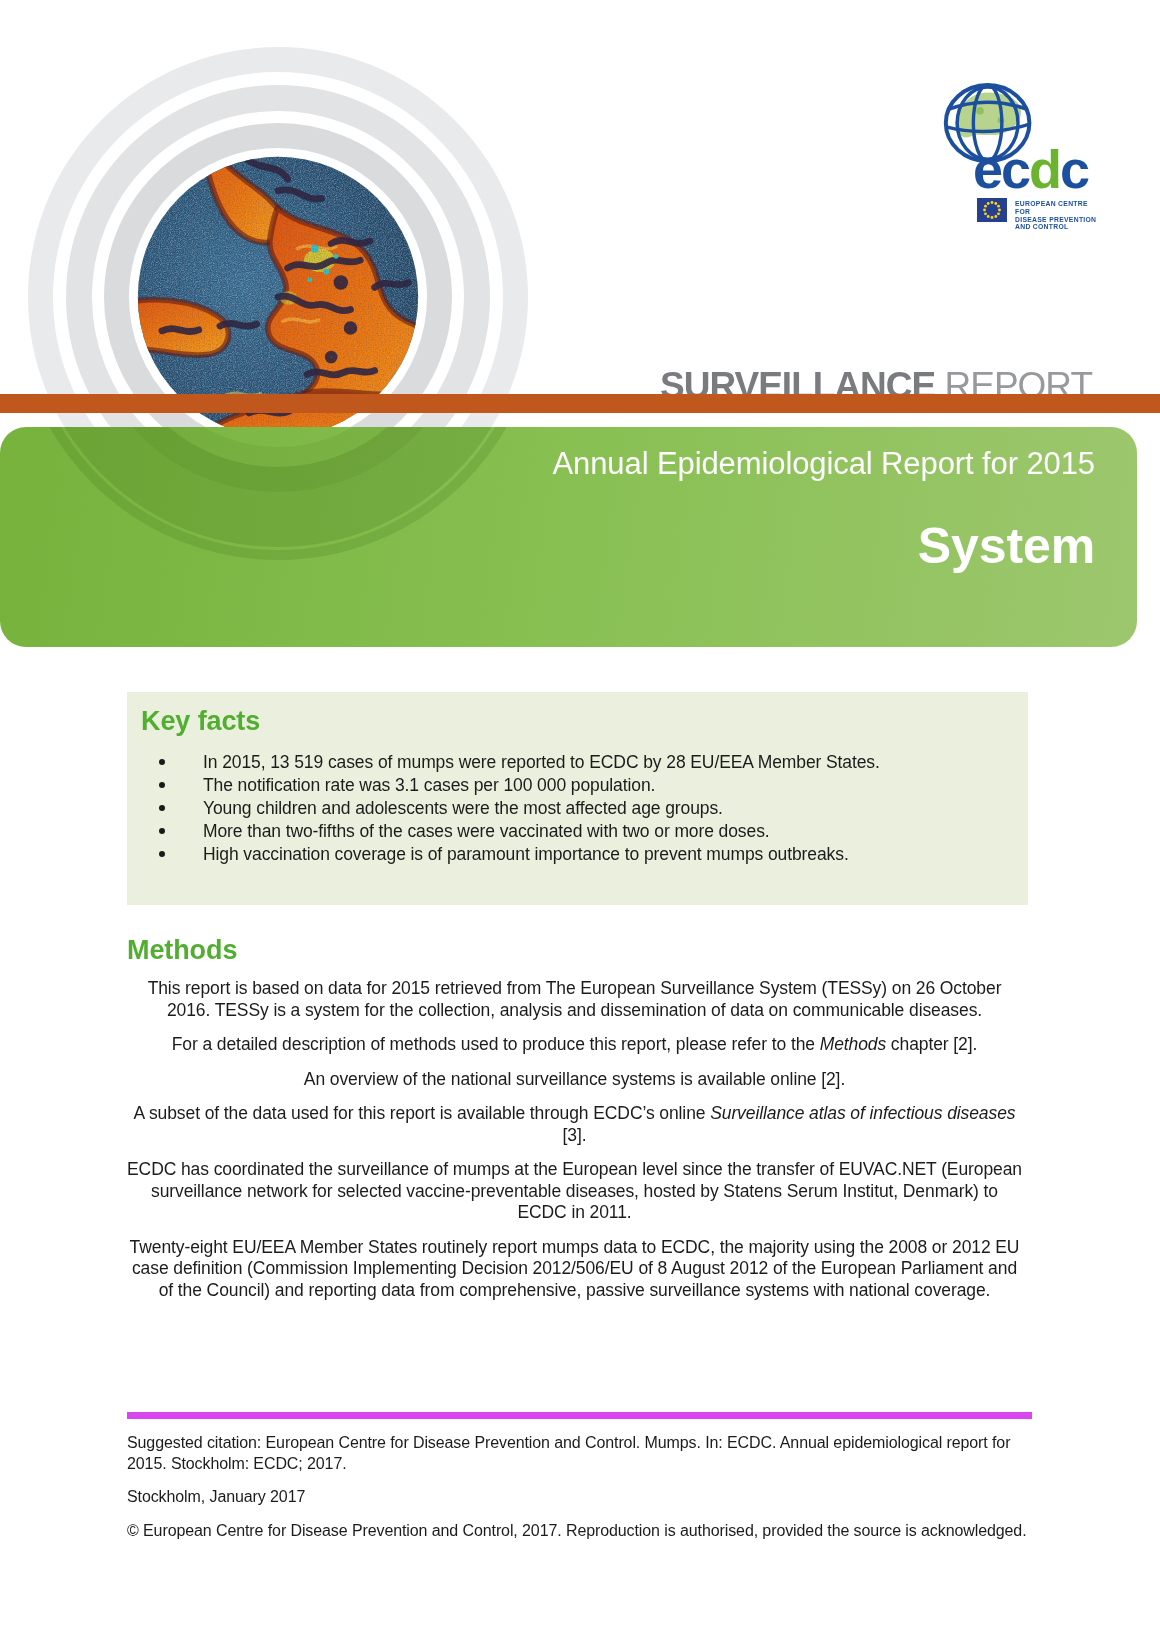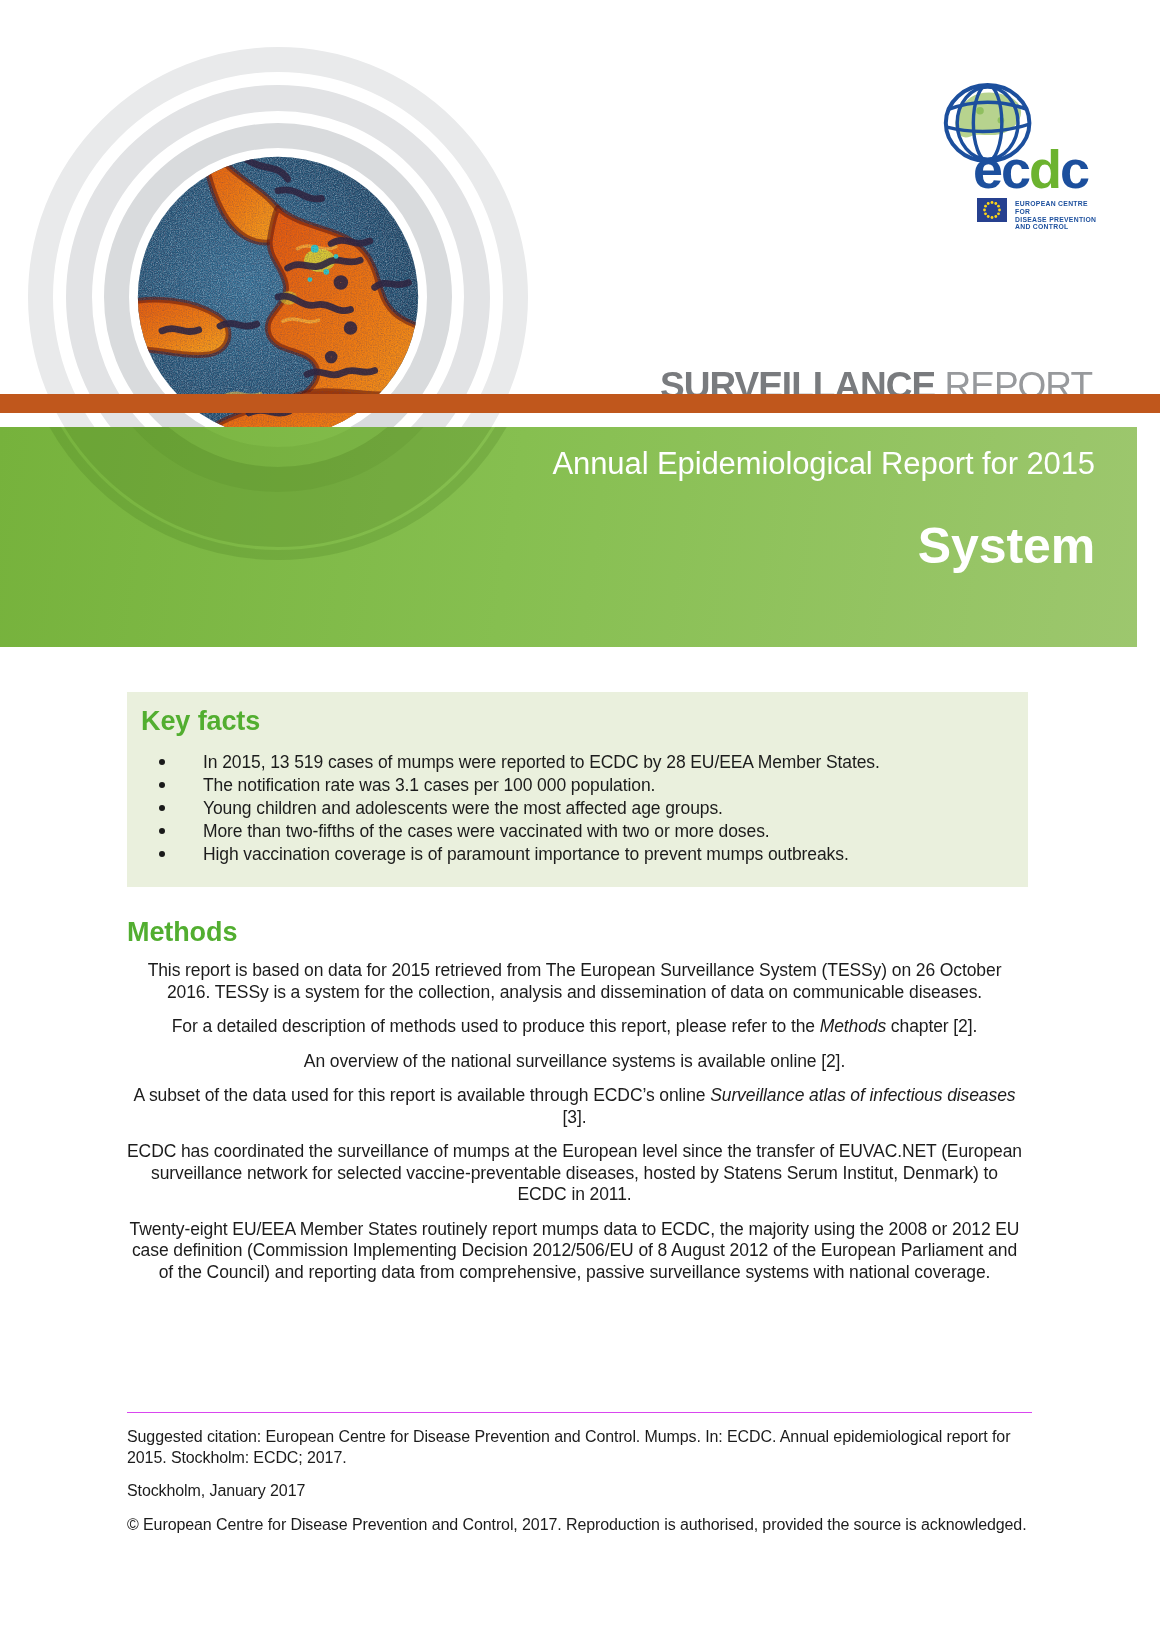--- a/index.html
+++ b/index.html
@@ -19,38 +19,38 @@
   .masthead .bold{font-weight:bold;color:#797b7e;}
   .masthead .light{font-weight:400;color:#97999c;}
   
   .logo{position:absolute;top:82px;right:63px;width:170px;height:146px;z-index:2;}
   .logo-globe{position:absolute;left:15px;top:0;width:95px;height:86px;}
   .logo-word{position:absolute;left:46px;top:66px;font-weight:bold;font-size:54px;line-height:0.78;letter-spacing:-2px;white-space:nowrap;}
   .logo-flag{position:absolute;left:50px;top:116px;width:30px;height:24px;}
   .logo-org{position:absolute;left:88px;top:118px;font-size:6.8px;line-height:7.8px;font-weight:bold;letter-spacing:0.3px;}
   
   .banner{position:absolute;left:0;top:427px;width:1137px;height:220px;overflow:hidden;z-index:3;
-    background:linear-gradient(98deg,#76b23c 0%,#86bf50 45%,#9dc76e 100%);}
+    background:linear-gradient(98deg,#76b23c 0%,#86bf50 45%,#9dc76e 100%);border-radius:26px;}
   .banner-ring{position:absolute;border-radius:50%;box-sizing:border-box;}
   .b-ring1{left:28px;top:-380px;width:500px;height:500px;border:80px solid rgba(58,106,22,0.20);}
   .b-ring2{left:83px;top:-325px;width:390px;height:390px;border:45px solid rgba(58,106,22,0.10);}
   .b-ring3{left:15px;top:-393px;width:526px;height:526px;border:10px solid rgba(58,106,22,0.18);}
   .banner-subtitle{position:absolute;top:20px;right:42px;color:#ffffff;font-size:31px;line-height:1.1;white-space:nowrap;}
   .banner-title{position:absolute;top:94px;right:42px;color:#ffffff;font-size:50px;font-weight:bold;line-height:1.0;white-space:nowrap;}
   
   .content{position:absolute;left:127px;top:692px;width:901px;}
-  .keyfacts{box-sizing:border-box;width:901px;padding:14px 20px 14px 14px;}
+  .keyfacts{box-sizing:border-box;width:901px;padding:14px 20px 32px 14px;}
   .kf-heading{font-size:27px;font-weight:bold;margin:0 0 14px 0;}
   .kf-list{list-style:none;margin:8px;padding:0;font-size:17.5px;line-height:22px;}
   .kf-list li{position:relative;padding-left:54px;margin:0 0 1px 0;}
   .kf-list li::before{content:"";position:absolute;left:10px;top:8px;width:6px;height:6px;border-radius:50%;background:#1a1a1a;}
   .m-heading{font-size:27px;font-weight:bold;margin:30px 0 12px 0;}
   .content p.body{font-size:17.5px;line-height:21.5px;margin:0 0 13px 0;width:895px;text-align:center;}
   
-  .footer{position:absolute;left:127px;top:1412px;width:905px;border-top:1px solid #d946ef;padding-top:14px;}
+  .footer{position:absolute;left:127px;top:1412px;width:905px;border-top:7px solid #d946ef;padding-top:14px;}
   .footer p{font-size:16px;line-height:20.5px;margin:0 0 13px 0;}
 </style>
 </head>
 <body>
 
 <div class="page">
 
   <div class="hero">
 
     <div class="hero-ring ring-outer"></div>

